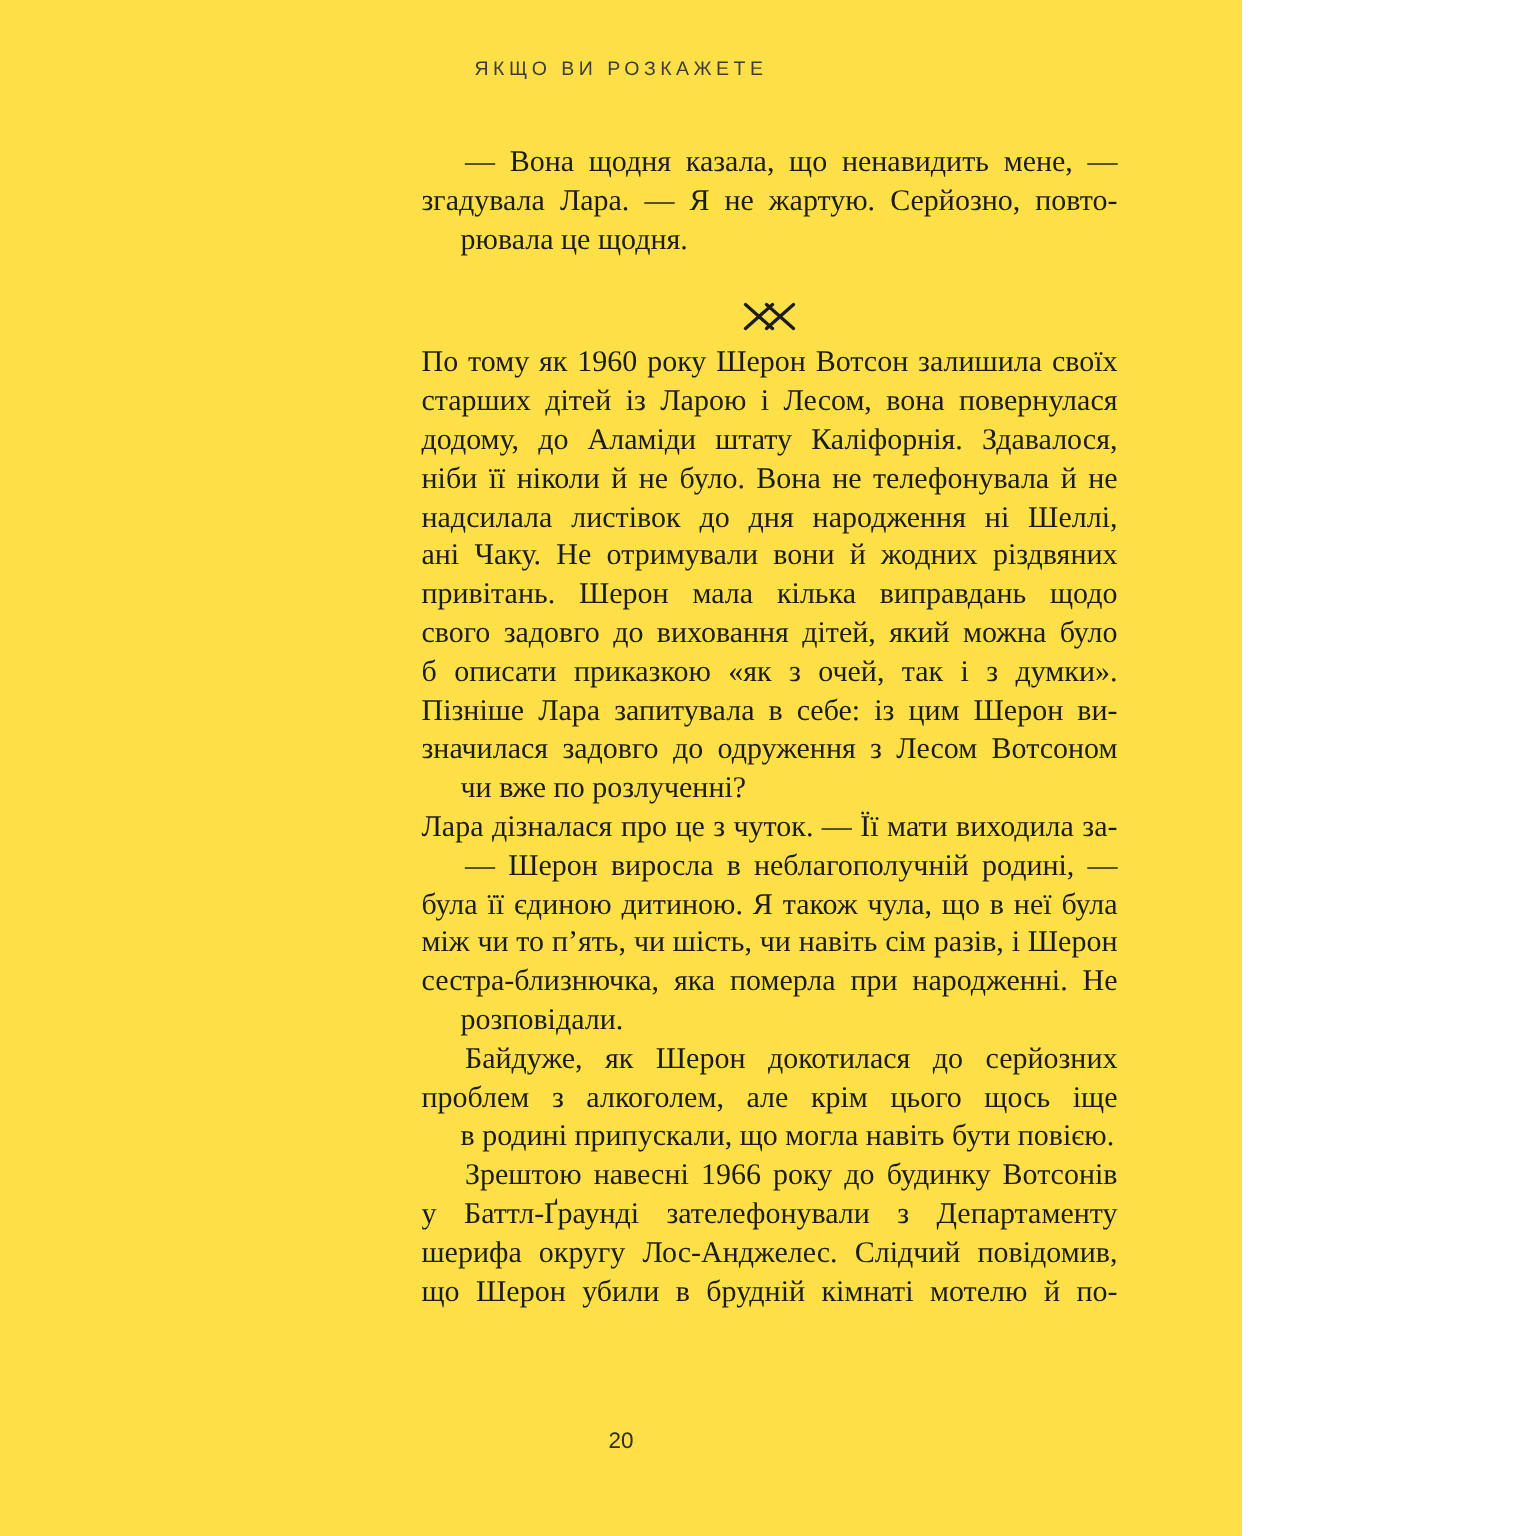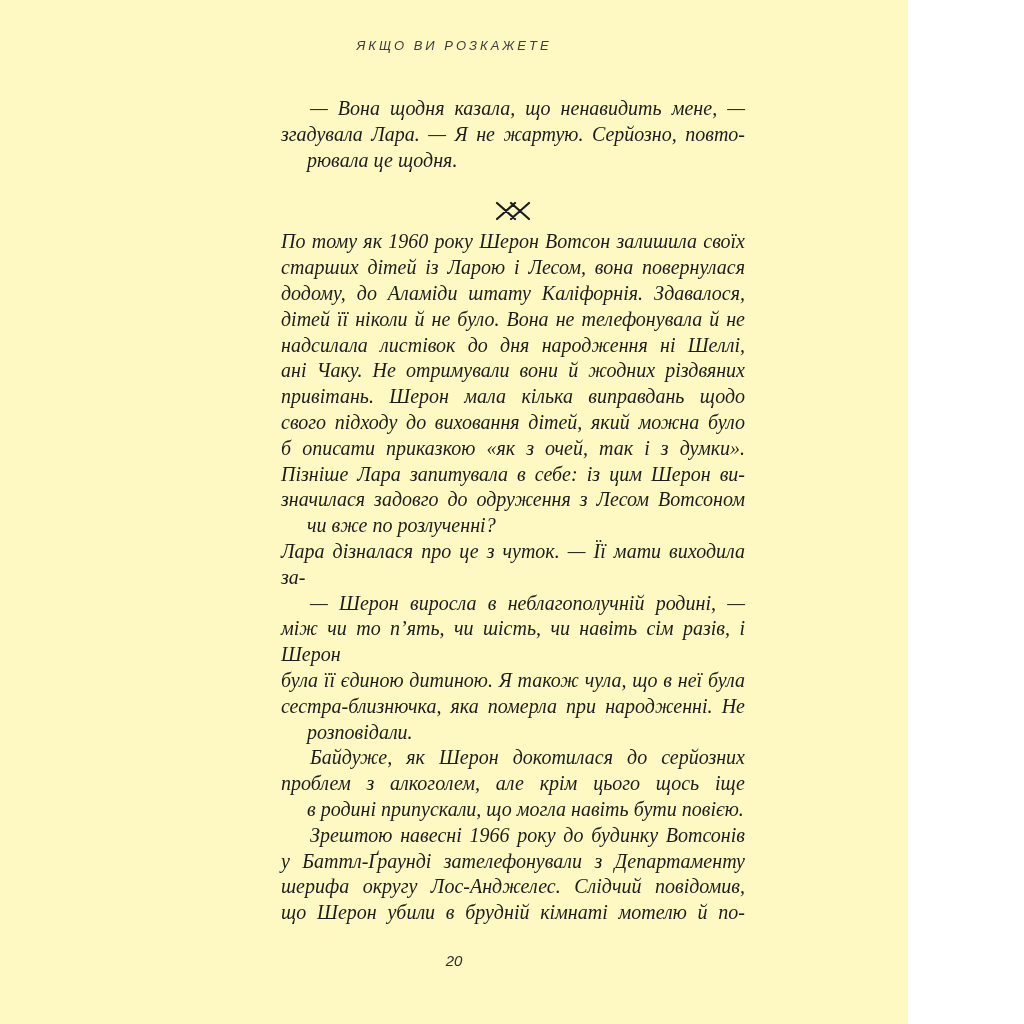--- a/index.html
+++ b/index.html
@@ -1,24 +1,23 @@
 <!DOCTYPE html>
 <html><head>
 <meta charset="utf-8">
 <style>
   html, body { margin: 0; padding: 0; background: #ffffff; }
   .page {
     position: relative;
-    width: 908px;
+    width: 828px;
     height: 1024px;
-    background: #fef9c3;
+    background: #fde047;
     color: #1c1c1c;
     font-family: "Liberation Serif", serif;
     overflow: hidden;
-    font-style: italic;
   }
   .running-header {
     position: absolute;
     top: 38px;
     left: 0;
     width: 100%;
     text-align: center;
     font-family: "Liberation Sans", sans-serif;
     font-size: 13px;
     font-weight: 400;
@@ -78,35 +77,35 @@
       <svg width="40" height="22" viewBox="0 0 40 22">
         <path d="M4 3 L22 19 M4 19 L22 3 M18 3 L36 19 M18 19 L36 3" stroke="#1c1c1c" stroke-width="2.2" fill="none" stroke-linecap="round"></path>
       </svg>
     </div>
 
     <div>
         <div>
           <div class="line">По тому як 1960 року Шерон Вотсон залишила своїх</div>
           <div class="line">старших дітей із Ларою і Лесом, вона повернулася</div>
           <div class="line">додому, до Аламіди штату Каліфорнія. Здавалося,</div>
-          <div class="line">дітей її ніколи й не було. Вона не телефонувала й не</div>
+          <div class="line">ніби її ніколи й не було. Вона не телефонувала й не</div>
           <div class="line">надсилала листівок до дня народження ні Шеллі,</div>
           <div class="line">ані Чаку. Не отримували вони й жодних різдвяних</div>
           <div class="line">привітань. Шерон мала кілька виправдань щодо</div>
-          <div class="line">свого підходу до виховання дітей, який можна було</div>
+          <div class="line">свого задовго до виховання дітей, який можна було</div>
           <div class="line">б описати приказкою «як з очей, так і з думки».</div>
           <div class="line">Пізніше Лара запитувала в себе: із цим Шерон ви-</div>
           <div class="line">значилася задовго до одруження з Лесом Вотсоном</div>
           <div class="line para-end">чи вже по розлученні?</div>
         </div>
         <div>
           <div class="line">Лара дізналася про це з чуток. — Її мати виходила за-</div>
           <div class="line indent">— Шерон виросла в неблагополучній родині, —</div>
+          <div class="line">була її єдиною дитиною. Я також чула, що в неї була</div>
           <div class="line">між чи то п’ять, чи шість, чи навіть сім разів, і Шерон</div>
-          <div class="line">була її єдиною дитиною. Я також чула, що в неї була</div>
           <div class="line">сестра-близнючка, яка померла при народженні. Не</div>
           <div class="line para-end">розповідали.</div>
         </div>
         <div>
           <div class="line indent">Байдуже, як Шерон докотилася до серйозних</div>
           <div class="line">проблем з алкоголем, але крім цього щось іще</div>
           <div class="line para-end">в родині припускали, що могла навіть бути повією.</div>
         </div>
         <div>
           <div class="line indent">Зрештою навесні 1966 року до будинку Вотсонів</div>

